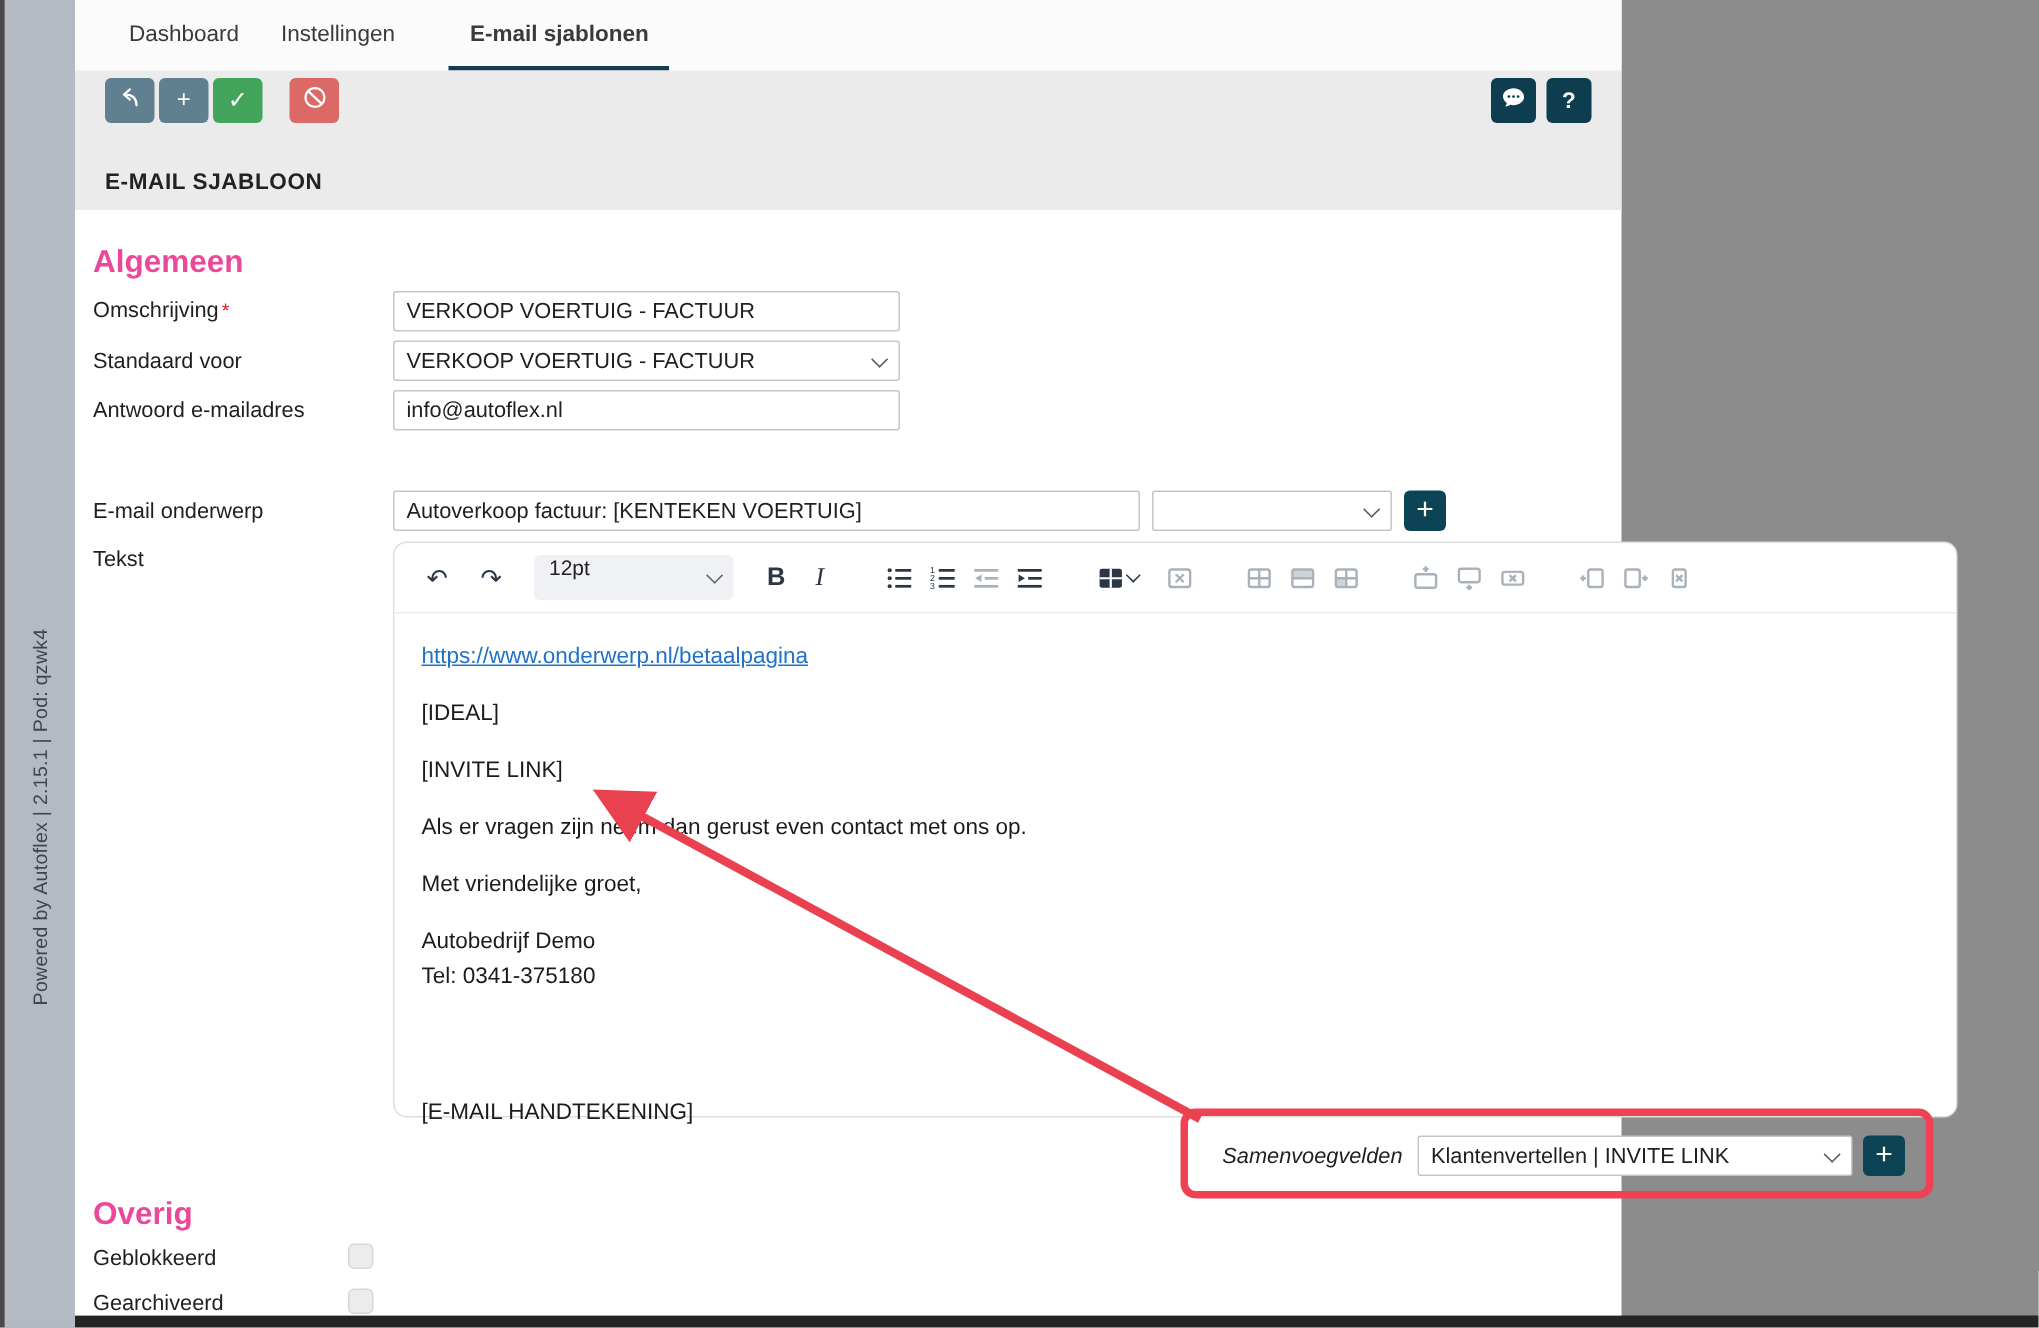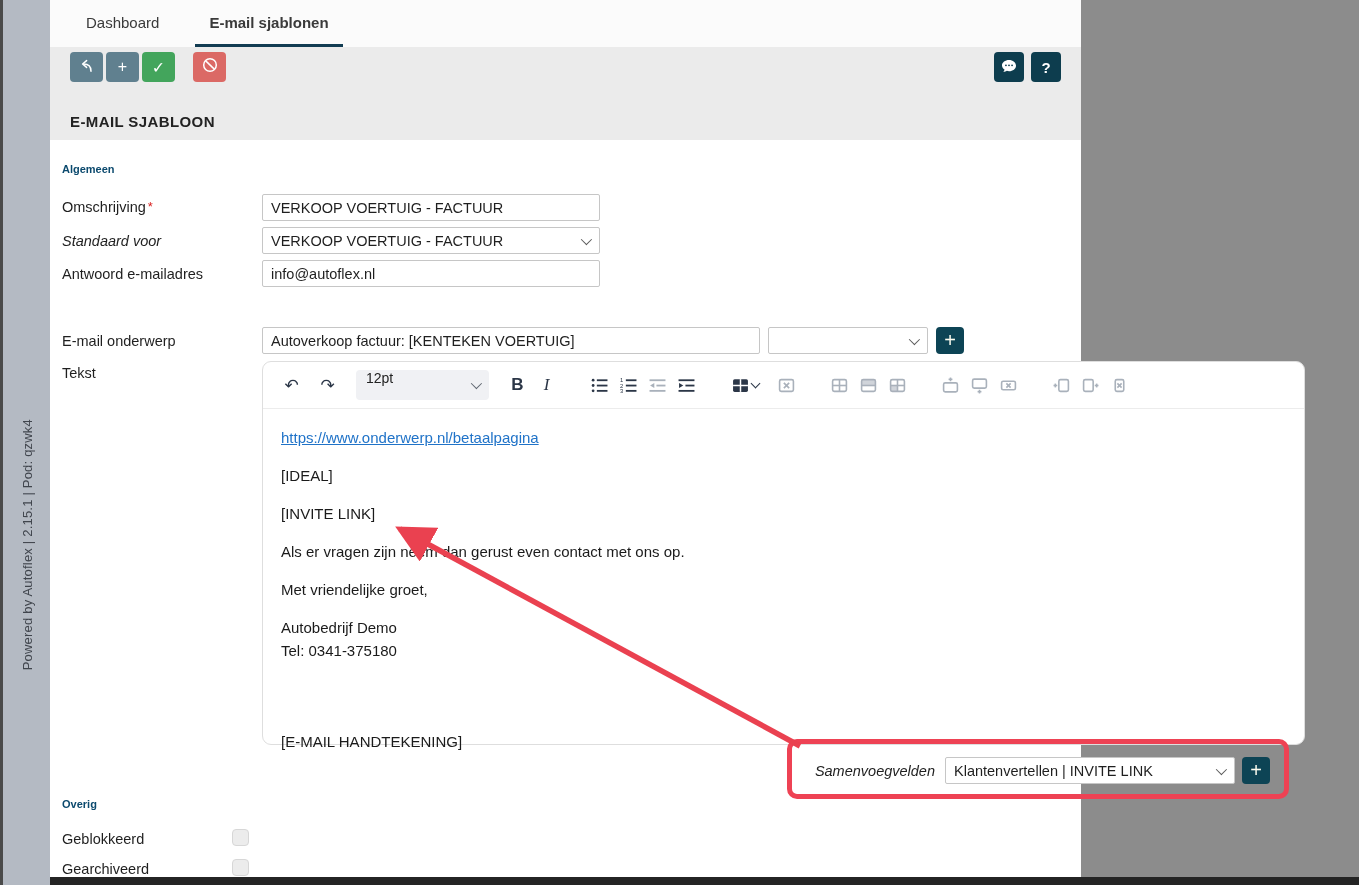--- a/index.html
+++ b/index.html
@@ -31,21 +31,21 @@
     display:flex; align-items:center; justify-content:center; cursor:pointer; }
   .abtn.gray { background:#60808f; }
   .abtn.green { background:#43a55c; }
   .abtn.red { background:#db6965; margin-left:15px; }
   .right-actions { position:absolute; right:20px; top:5px; display:flex; gap:7px; }
   .rbtn { width:30px; height:30px; border:none; border-radius:4px; background:#0d3d4e; color:#fff; font-size:15px; font-weight:bold;
     display:flex; align-items:center; justify-content:center; cursor:pointer; }
   .page-title { position:absolute; left:20px; top:66px; font-size:15px; font-weight:bold; color:#222; letter-spacing:.4px; }
 
   
-  .section-h { position:absolute; font-size:11px; font-weight:bold; color:#0c4a6e; }
+  .section-h { position:absolute; font-size:21px; font-weight:bold; color:#ec4899; }
   .flabel { position:absolute; font-size:14.5px; color:#1f1f1f; }
   .req { color:#d9201f; font-size:13px; vertical-align:top; margin-left:2px; }
   .tinput { position:absolute; height:27px; border:1px solid #c6c6c6; border-radius:2px; padding:0 8px; font-size:14.5px;
     color:#1f1f1f; font-family:"Liberation Sans",sans-serif; background:#fff; }
   .sel { position:absolute; height:27px; border:1px solid #c6c6c6; border-radius:2px; background:#fff; display:flex;
     align-items:center; padding:0 26px 0 8px; font-size:14.5px; color:#1f1f1f; cursor:pointer; }
   .chev { position:absolute; right:10px; top:9px; width:8px; height:8px; border-right:1.6px solid #5a5a5a; border-bottom:1.6px solid #5a5a5a; transform:rotate(45deg) translateY(-2px); }
   .plusbtn { position:absolute; width:28px; height:27px; background:#0d4455; border:none; border-radius:4px; color:#fdfdf0; font-size:20px;
     display:flex; align-items:center; justify-content:center; cursor:pointer; }
 
@@ -84,20 +84,21 @@
   <div class="sidebar">
     <div class="sidebar-text">Powered by Autoflex | 2.15.1 | Pod: qzwk4</div>
   </div>
   <div class="left-edge"></div>
   <div class="bottom-strip"></div>
 
   <div class="main">
 
     <div class="tabbar">
       <div class="tab">Dashboard</div>
+      <div class="tab">Instellingen</div>
       <div class="tab active">E-mail sjablonen</div>
     </div>
 
     <div class="graybar">
       <div class="actions">
         <button class="abtn gray">
           <span>
             <svg width="17" height="17" viewBox="0 0 17 17">
                 <path d="M13 14.2 C13 9.5 10.5 7 5.6 7" fill="none" stroke="#fff" stroke-width="1.5" stroke-linecap="round"></path>
                 <path d="M8.6 3.6 L4.6 7 L8.6 10.4" fill="none" stroke="#fff" stroke-width="1.5" stroke-linecap="round" stroke-linejoin="round"></path>
@@ -137,21 +138,21 @@
       <div class="page-title">E-MAIL SJABLOON</div>
     </div>
 
     <div class="section-h" style="left:12px; top:163px;">Algemeen</div>
 
     <div class="flabel" style="left:12px; top:199px;">
       <span>Omschrijving</span><span class="req">*</span>
     </div>
     <input class="tinput" style="left: 212px; top: 194px; width: 338px;" value="VERKOOP VOERTUIG - FACTUUR">
 
-    <div class="flabel" style="left:12px; top:233px;font-style:italic;">Standaard voor</div>
+    <div class="flabel" style="left:12px; top:233px;">Standaard voor</div>
     <div class="sel" style="left:212px; top:227px; width:338px;">
       <span>VERKOOP VOERTUIG - FACTUUR</span>
       <span class="chev"></span>
     </div>
 
     <div class="flabel" style="left:12px; top:266px;text-align:center;">Antwoord e-mailadres</div>
     <input class="tinput" style="left: 212px; top: 260px; width: 338px;" value="info@autoflex.nl">
 
     <div class="flabel" style="left:12px; top:333px;">E-mail onderwerp</div>
     <input class="tinput" style="left: 212px; top: 327px; width: 498px;" value="Autoverkoop factuur: [KENTEKEN VOERTUIG]">

